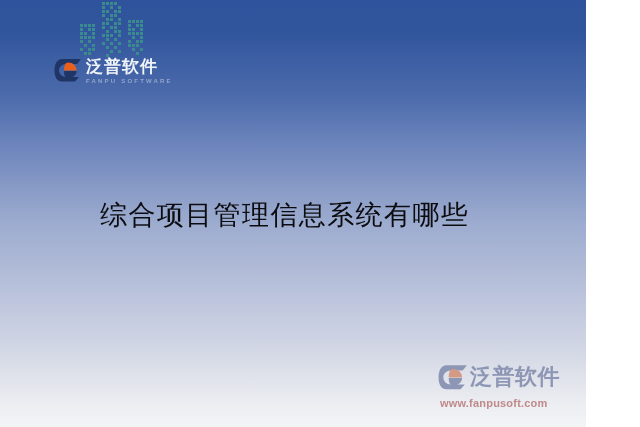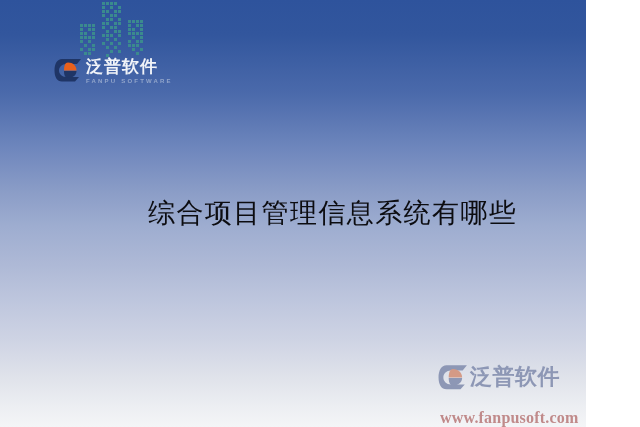--- a/index.html
+++ b/index.html
@@ -70,28 +70,27 @@
     letter-spacing:2.2px;
     line-height:10px;
     white-space:nowrap;
   }
 
   
   #headline {
     position:absolute;
     left:100px;
     top:198px;
-    font-family:Liberation Mono, monospace;
+    font-family:Liberation Serif, serif;
     font-size:27px;
     line-height:34px;
     font-weight:400;
     color:#0c0c10;
     letter-spacing:1.4px;
     white-space:nowrap;
-    margin-left:48px;
   }
 
   
   #watermark {
     position:absolute;
     right:8px;
     bottom:10px;
     width:140px;
     height:56px;
   }
@@ -105,27 +104,27 @@
     font-family:"DejaVu Sans","Liberation Sans",sans-serif;
     font-size:22px;
     font-weight:700;
     color:#8d97b5;
     letter-spacing:0.5px;
     line-height:26px;
     margin-left:2px;
     white-space:nowrap;
   }
   #wm-url {
-    font-family:Liberation Serif, serif;
-    font-size:16px;
+    font-family:Liberation Sans, sans-serif;
+    font-size:11px;
     font-weight:700;
     color:#c08a8a;
     letter-spacing:0.2px;
     line-height:16px;
-    margin-top:17px;
+    margin-top:2px;
     margin-left:2px;
     white-space:nowrap;
   }
 </style>
 </head>
 <body>
 
 <div id="slide">
 
   <svg id="skyline" viewBox="0 0 72 58" xmlns="http://www.w3.org/2000/svg" shape-rendering="crispEdges">

